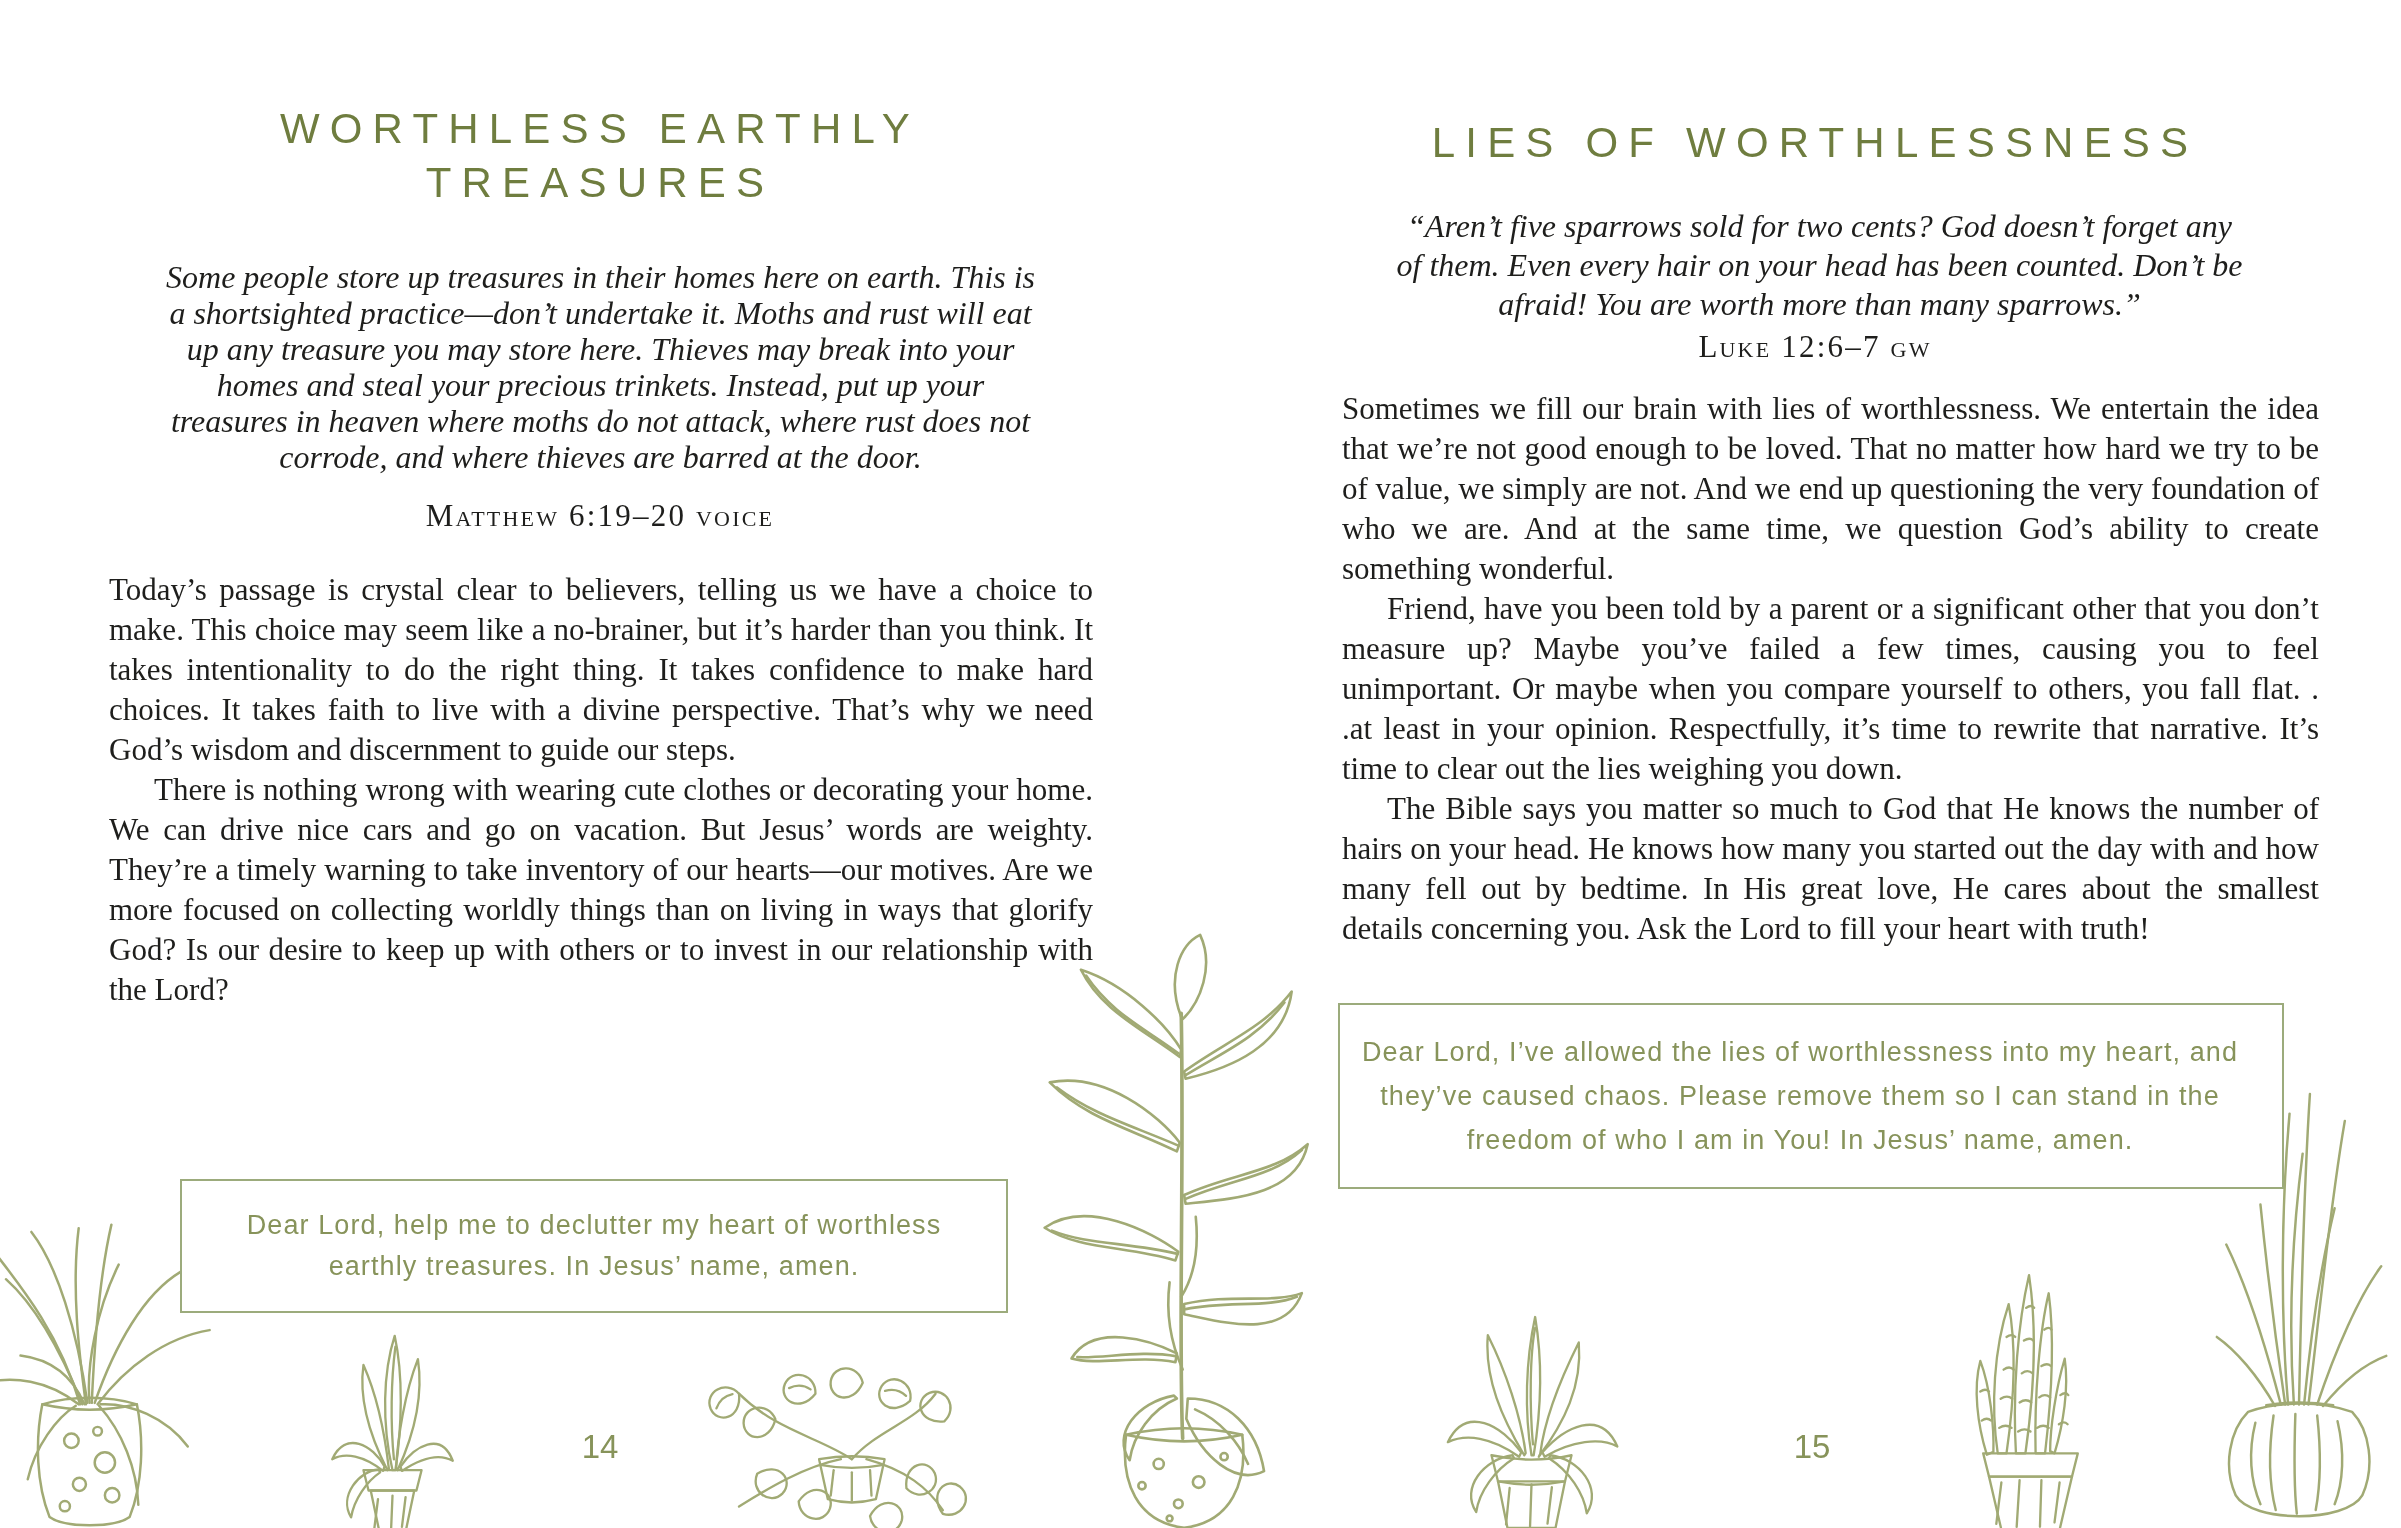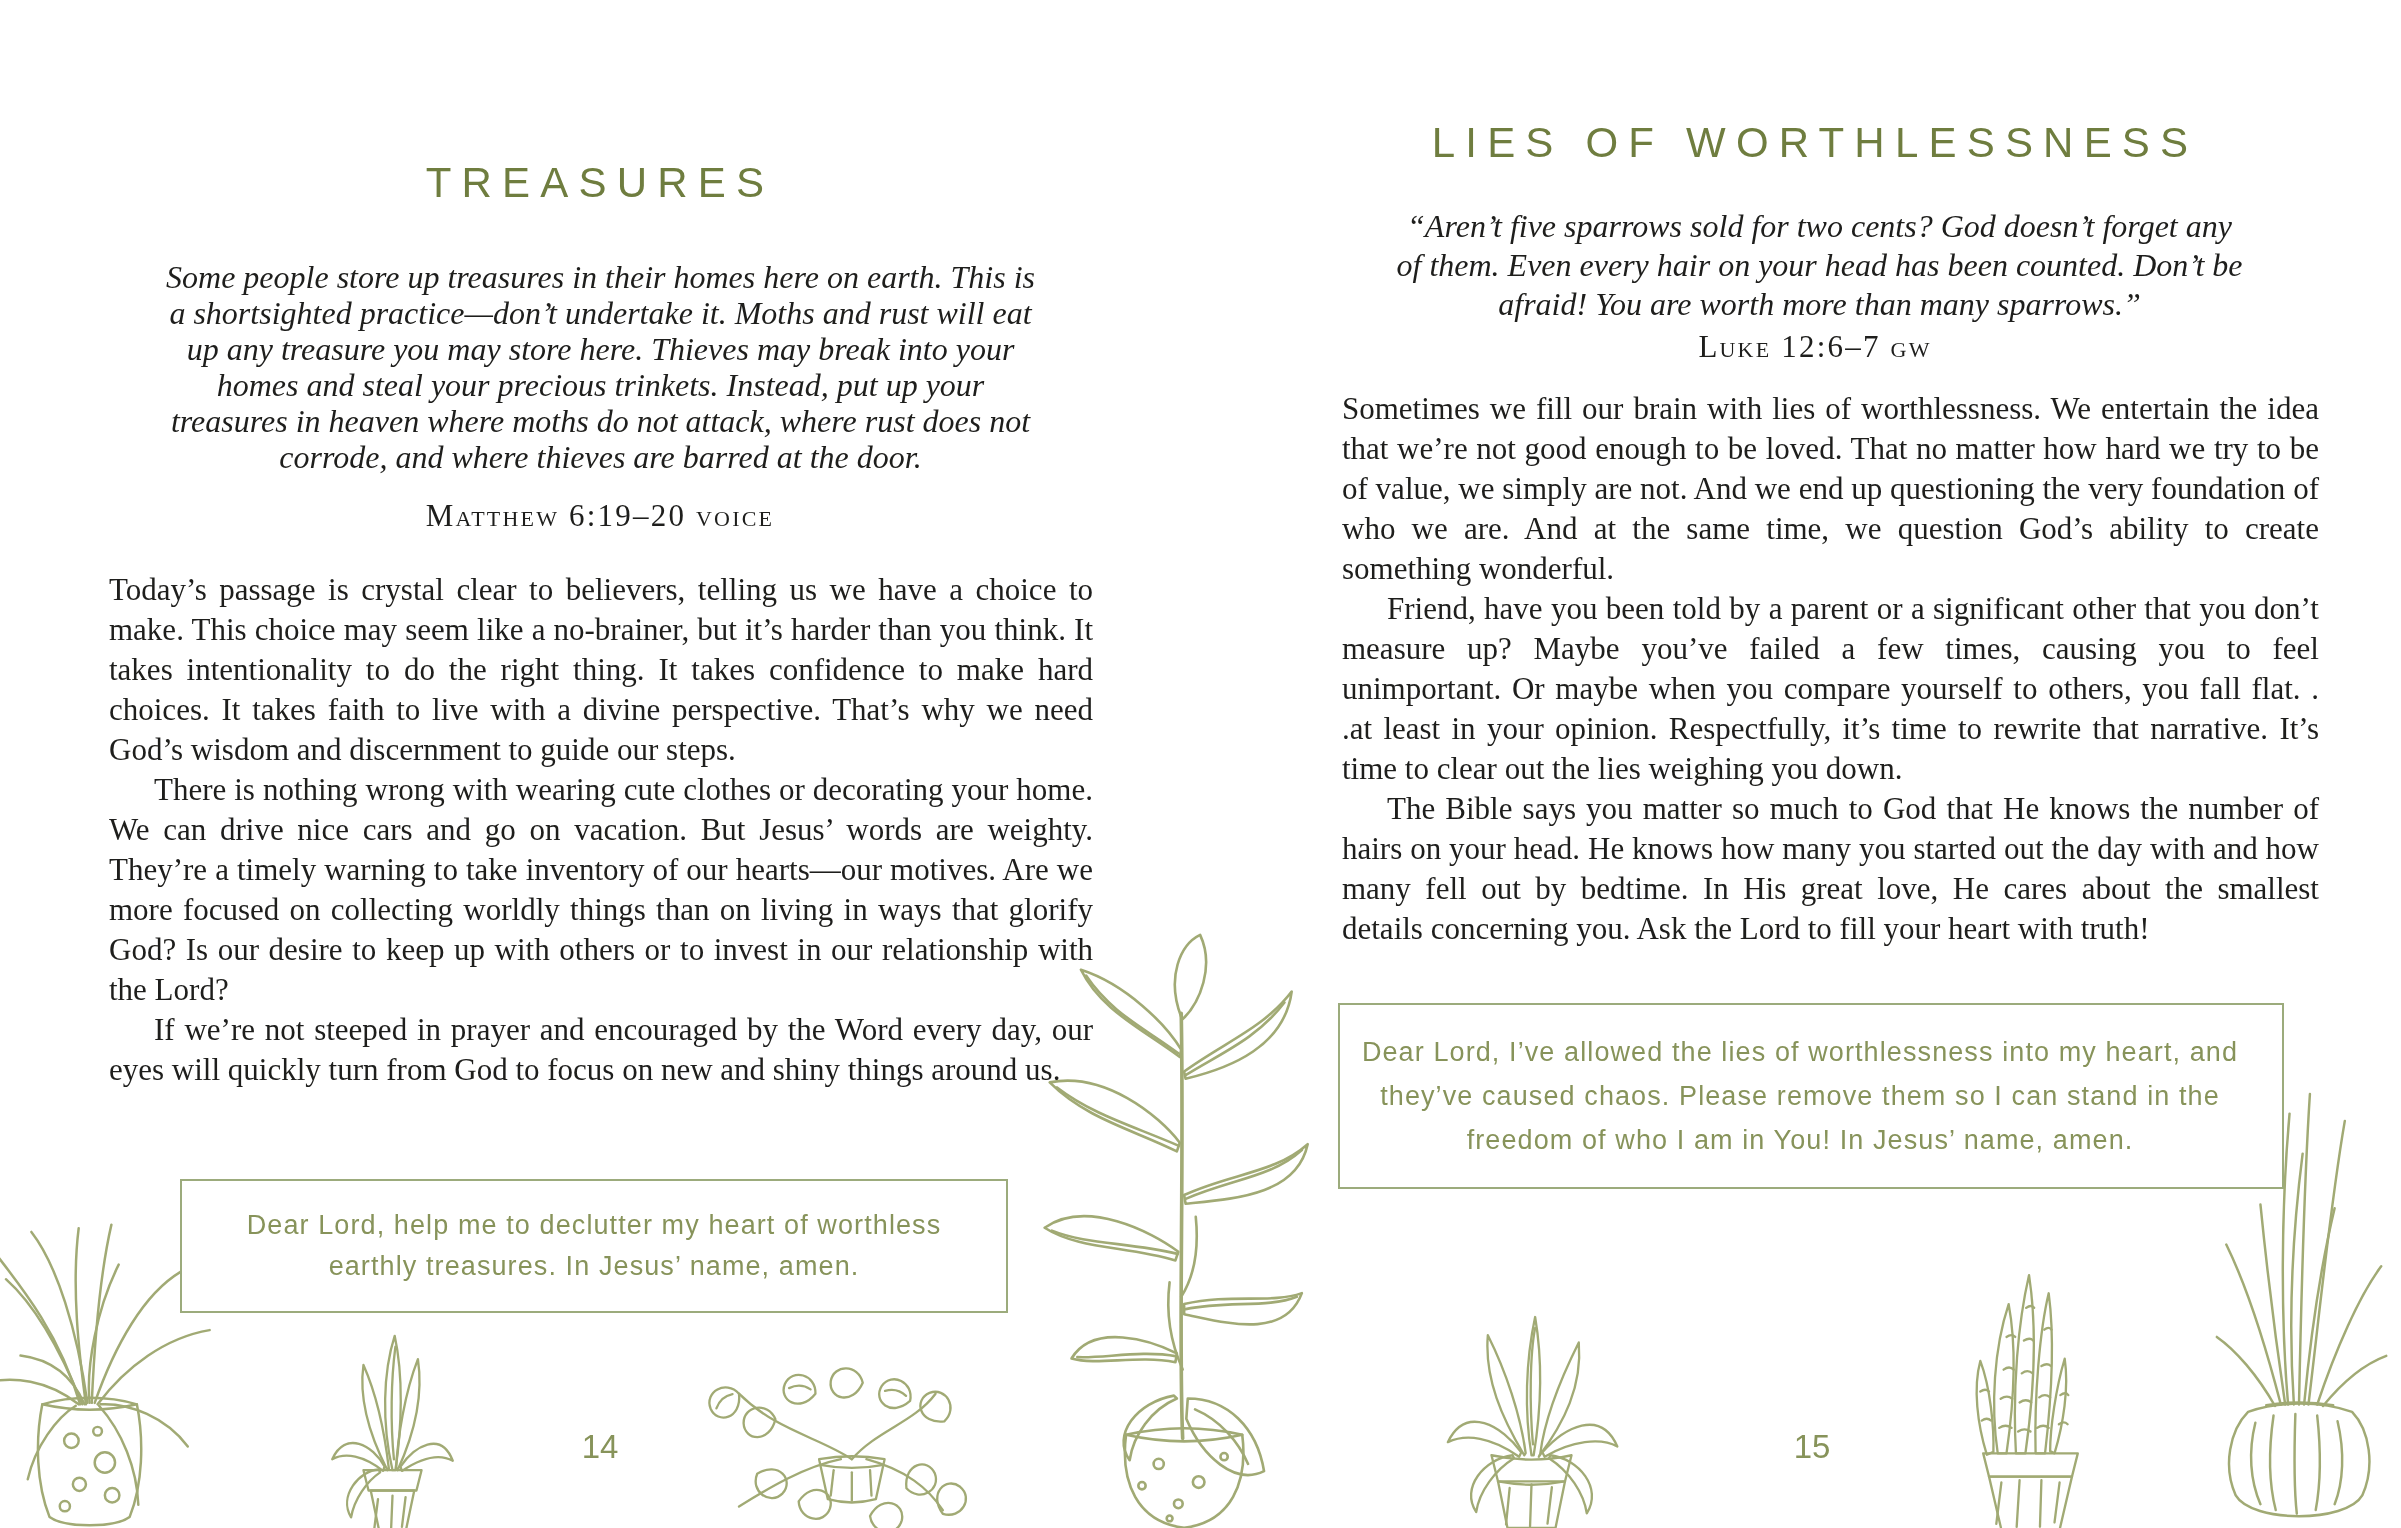--- a/index.html
+++ b/index.html
@@ -268,29 +268,28 @@
           <path d="M132,437 C108,395 78,360 52,342"></path>
           <path d="M198,437 C228,400 258,378 285,368"></path>
           <path d="M146,435 C132,340 120,240 112,160"></path>
         </g>
       </svg>
     </div>
   </div>
 
   <section>
     <h1 class="page-title" style="left:109px;top:102px;width:982px;">
-      <br>
+      <span>WORTHLESS EARTHLY</span><br>
       <span>TREASURES</span>
     </h1>
     <div class="scripture" style="left:164px;top:259px;width:873px;">Some people store up treasures in their homes here on earth. This is a shortsighted practice—don’t undertake it. Moths and rust will eat up any treasure you may store here. Thieves may break into your homes and steal your precious trinkets. Instead, put up your treasures in heaven where moths do not attack, where rust does not corrode, and where thieves are barred at the door.</div>
     <div class="ref" style="left:109px;top:498px;width:982px;">Matthew 6:19–20 voice</div>
     <div class="bodytext" style="left:109px;top:570px;width:984px;">
       <p>Today’s passage is crystal clear to believers, telling us we have a choice to make. This choice may seem like a no-brainer, but it’s harder than you think. It takes intentionality to do the right thing. It takes confidence to make hard choices. It takes faith to live with a divine perspective. That’s why we need God’s wisdom and discernment to guide our steps.</p>
       <p class="indent">There is nothing wrong with wearing cute clothes or decorating your home. We can drive nice cars and go on vacation. But Jesus’ words are weighty. They’re a timely warning to take inventory of our hearts—our motives. Are we more focused on collecting worldly things than on living in ways that glorify God? Is our desire to keep up with others or to invest in our relationship with the Lord?</p>
-      <p class="indent">If we’re not steeped in prayer and encouraged by the Word every day, our eyes will quickly turn from God to focus on new and shiny things around us.</p>
     </div>
     <div class="prayer-box prayer-left" style="left:180px;top:1179px;width:828px;height:134px;">
       <span class="prayer-text">Dear Lord, help me to declutter my heart of worthless earthly treasures. In Jesus’ name, amen.</span>
     </div>
     <div class="pagenum" style="left:520px;top:1428px;">14</div>
   </section>
 
   <section>
     <h1 class="page-title" style="left:1324px;top:116px;width:982px;">
       <span>LIES OF WORTHLESSNESS</span>

